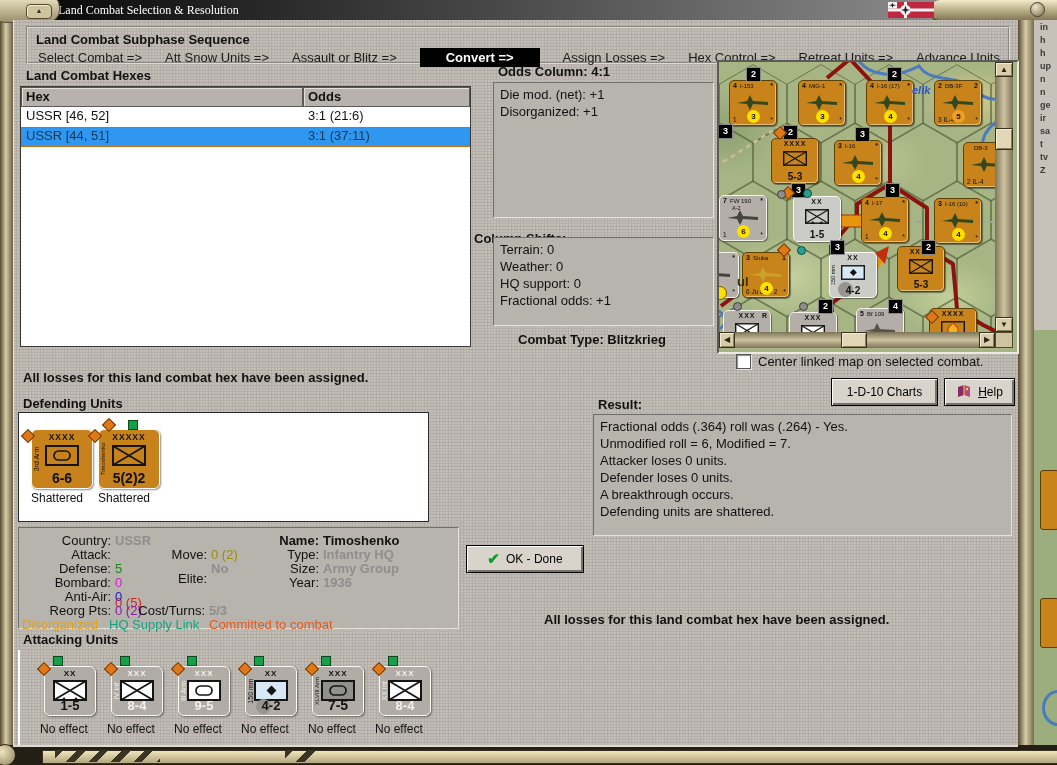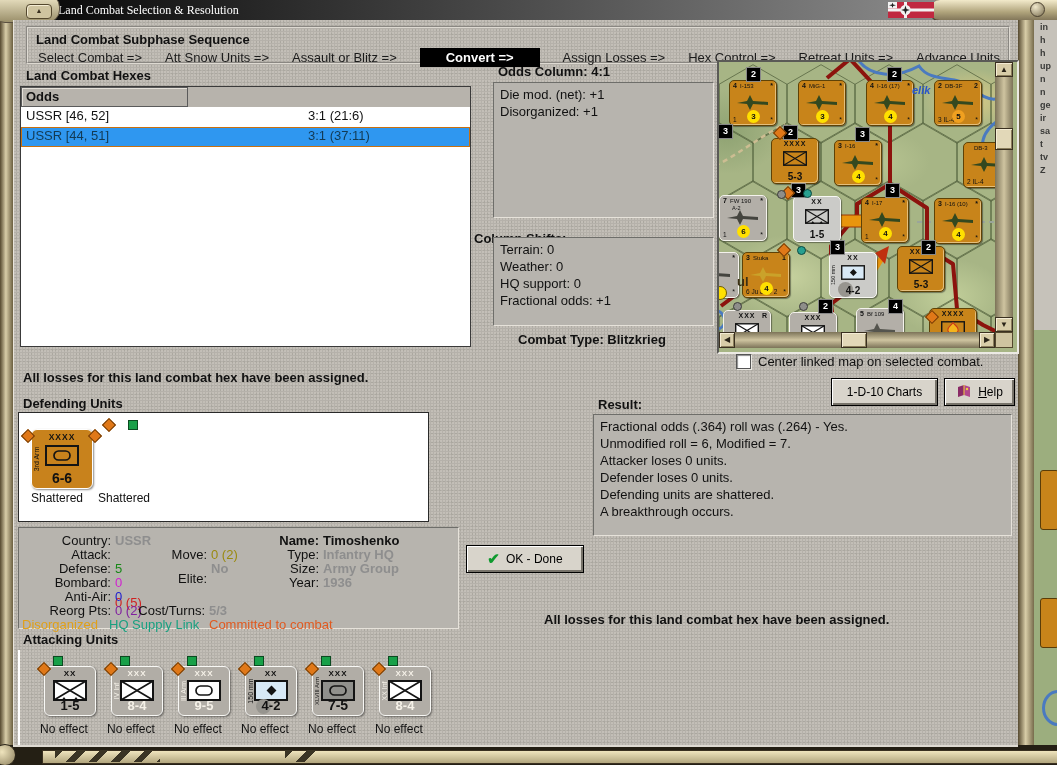--- a/index.html
+++ b/index.html
@@ -197,20 +197,21 @@
           <span class="seq-step">Hex Control =&gt;</span>
           <span class="seq-step">Retreat Units =&gt;</span>
           <span class="seq-step">Advance Units</span>
         </div>
     </div>
 
     <div class="in h-bold" style="left:12px;top:48px;">Land Combat Hexes</div>
 
     <div class="in hex-table">
       <div class="ht-head">
+        <div class="ht-c1">Hex</div>
         <div class="ht-c2">Odds</div>
       </div>
       <div id="hex-rows">
           <div class="ht-row">
             <div class="ht-c1">USSR [46, 52]</div>
             <div class="ht-c2">3:1 (21:6)</div>
           </div>
           <div class="ht-row sel">
             <div class="ht-c1">USSR [44, 51]</div>
             <div class="ht-c2">3:1 (37:11)</div>
@@ -534,20 +535,29 @@
             <span class="b-sym" style="top: 15px;"><svg width="34" height="21" viewBox="0 0 34 21">
                 <rect x="1" y="1" width="32" height="19" fill="none" stroke="#141414" stroke-width="2"></rect>
                 <rect x="9" y="6" width="16" height="9" rx="4.5" fill="none" stroke="#141414" stroke-width="1.7"></rect>
               </svg></span>
             <span class="b-str" style="bottom: 2px; font-size: 14px;">6-6</span>
           </div>
           <div class="dot od" style="left: -8px; top: 2px;"></div>
           <div class="u-status" style="left: 0px; top: 62px;">Shattered</div>
         </div>
         <div class="abs" style="left: 79px; top: 16px; width: 62px; height: 78px;">
+          <div class="bctr orange" style="left: 0px; top: 0px; width: 62px; height: 60px;">
+            <span class="b-size" style="font-size: 8.5px;">XXXXX</span>
+            <span class="b-side" style="font-size: 6px;">Timoshenko</span>
+            <span class="b-sym" style="top: 15px;"><svg width="34" height="21" viewBox="0 0 34 21">
+                <rect x="1" y="1" width="32" height="19" fill="none" stroke="#141414" stroke-width="2"></rect>
+                <path d="M1,1 L33,20 M1,20 L33,1" stroke="#141414" stroke-width="1.7" fill="none"></path>
+              </svg></span>
+            <span class="b-str" style="bottom: 2px; font-size: 14px;">5(2)2</span>
+          </div>
           <div class="dot od" style="left: -8px; top: 2px;"></div>
           <div class="dot od" style="left: 6px; top: -9px;"></div>
           <div class="dot gn" style="left: 30px; top: -9px;"></div>
           <div class="u-status" style="left: 0px; top: 62px;">Shattered</div>
         </div>
       </div>
 
     <div class="in panel stats-panel">
       <span class="sp lab" style="left:4px;top:6px;width:88px;">Country:</span>
       <span class="sp v-grey" style="left:96px;top:6px;">USSR</span>
@@ -584,22 +594,22 @@
       <span class="check-glyph">✔</span>
       <span>OK - Done</span>
     </div>
 
     <div class="in h-bold" style="left:584px;top:377px;">Result:</div>
     <div class="in panel" style="left:579px;top:394px;width:419px;height:122px;" id="result-panel">
         <div>Fractional odds (.364) roll was (.264)  - Yes.</div>
         <div>Unmodified roll = 6, Modified = 7.</div>
         <div>Attacker loses 0 units.</div>
         <div>Defender loses 0 units.</div>
+        <div>A breakthrough occurs.</div>
         <div>Defending units are shattered.</div>
-        <div>A breakthrough occurs.</div>
       </div>
 
     <div class="in h-bold" style="left:530px;top:592px;">All losses for this land combat hex have been assigned.</div>
 
     <div class="in h-bold" style="left:9px;top:612px;">Attacking Units</div>
     <div class="in" style="left:4px;top:630px;width:994px;height:95px;border-left:2px solid #fff;" id="atk-box">
         <div class="abs" style="left: 24px; top: 16px; width: 62px; height: 76px;">
           <div class="bctr grey darkTxt" style="left: 0px; top: 0px; width: 52px; height: 50px;">
             <span class="b-size" style="font-size: 8px;">XX</span>
             <span class="b-sym" style="top: 13px;"><svg width="34" height="21" viewBox="0 0 34 21">

